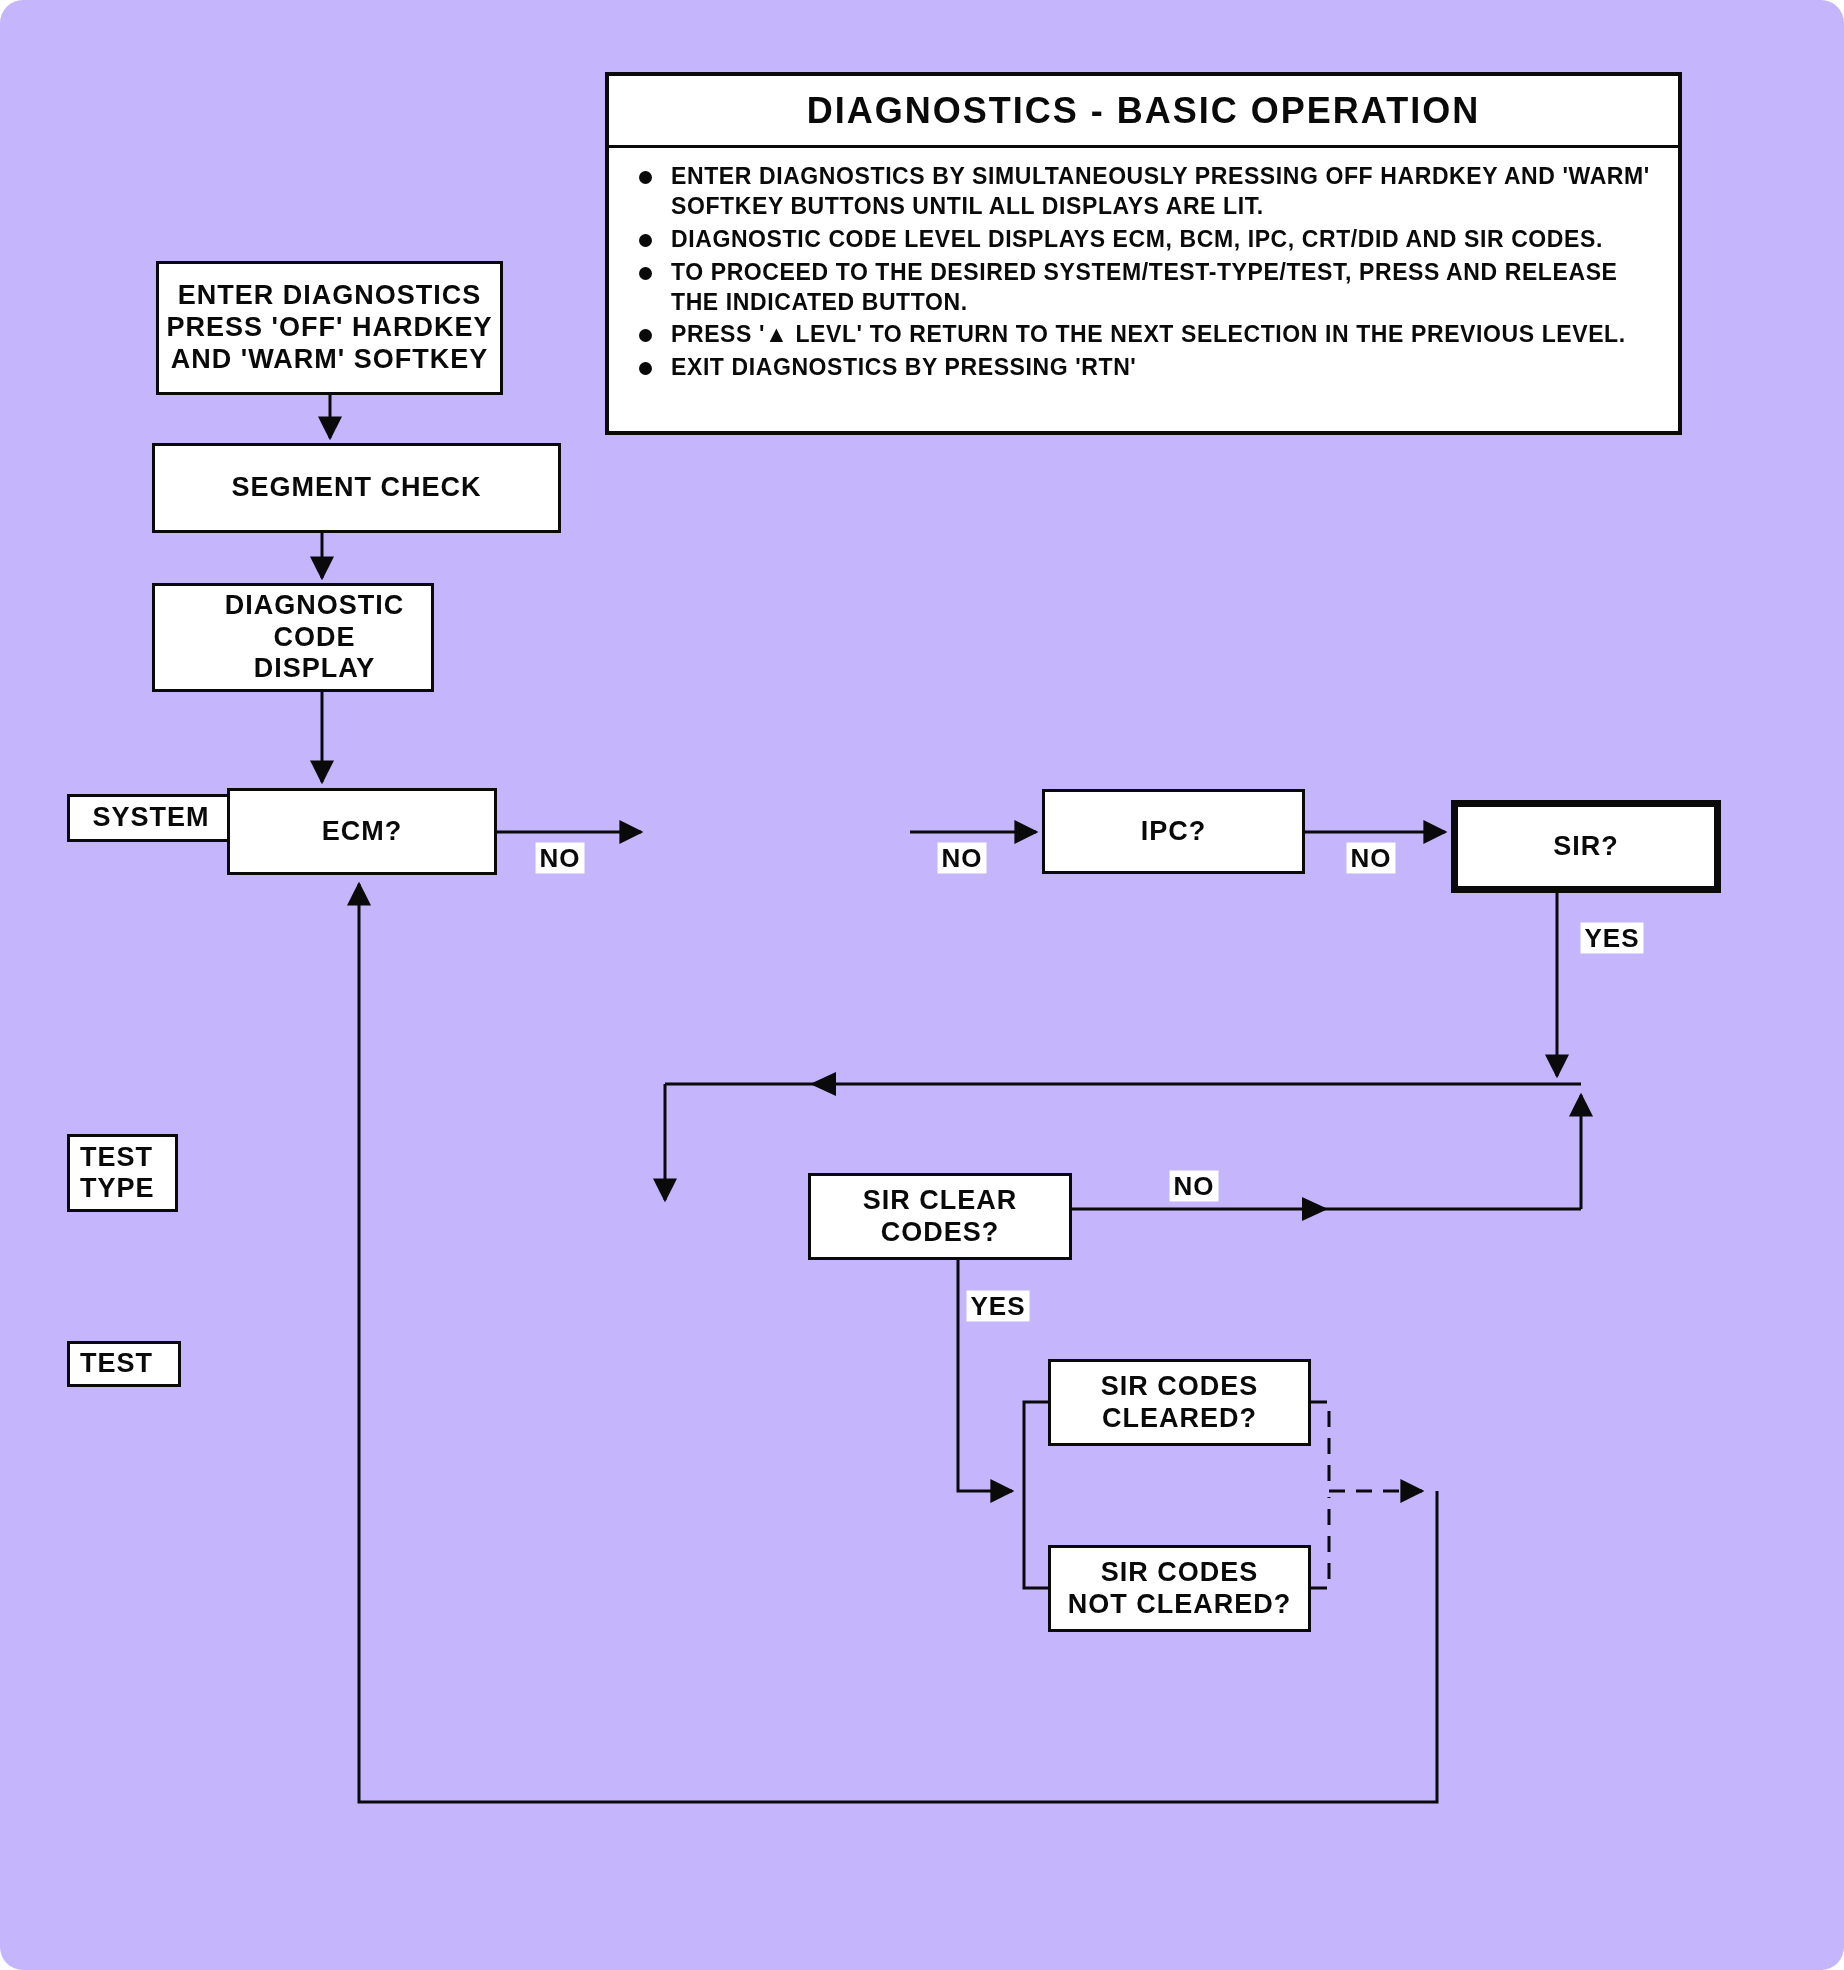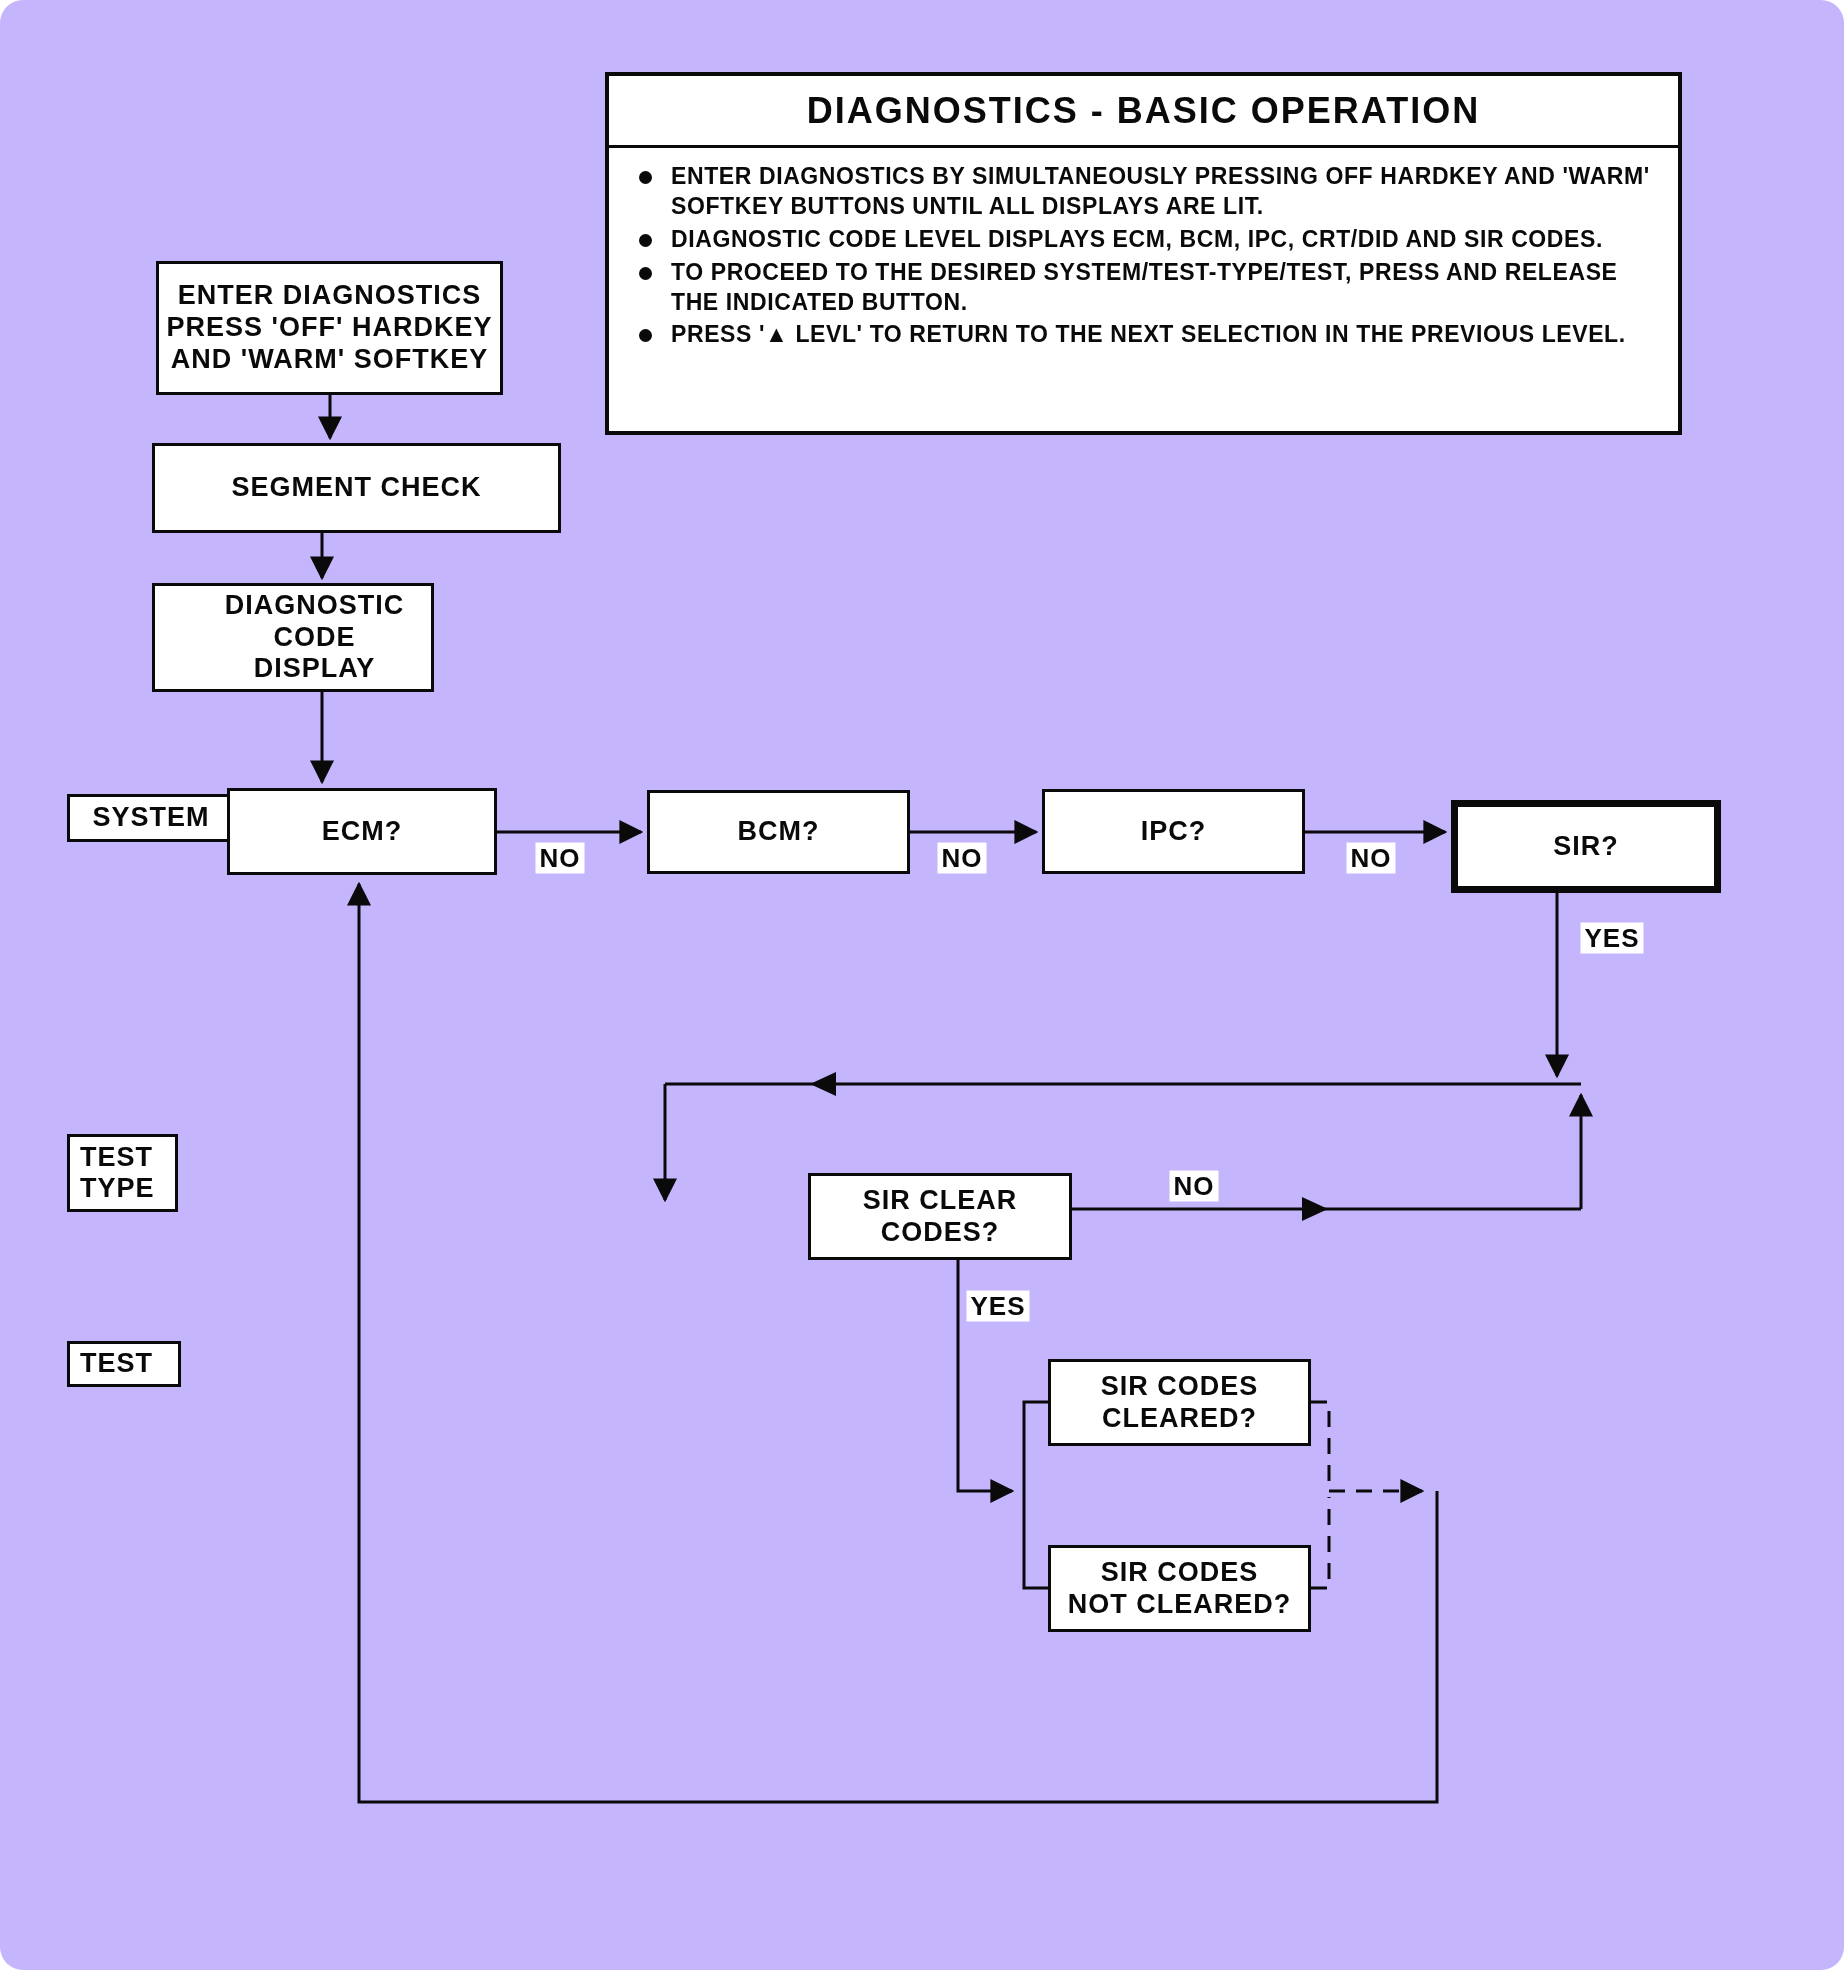--- a/index.html
+++ b/index.html
@@ -83,20 +83,21 @@
     </g>
   </svg>
 
   <div class="info-panel">
     <div class="info-title">DIAGNOSTICS - BASIC OPERATION</div>
     <ul class="info-bullets">
       <li><span class="bullet-dot"></span><span>ENTER DIAGNOSTICS BY SIMULTANEOUSLY PRESSING OFF HARDKEY AND 'WARM' SOFTKEY BUTTONS UNTIL ALL DISPLAYS ARE LIT.</span></li>
       <li><span class="bullet-dot"></span><span>DIAGNOSTIC CODE LEVEL DISPLAYS ECM, BCM, IPC, CRT/DID AND SIR CODES.</span></li>
       <li><span class="bullet-dot"></span><span>TO PROCEED TO THE DESIRED SYSTEM/TEST-TYPE/TEST, PRESS AND RELEASE THE INDICATED BUTTON.</span></li>
       <li><span class="bullet-dot"></span><span>PRESS '▲ LEVL' TO RETURN TO THE NEXT SELECTION IN THE PREVIOUS LEVEL.</span></li>
+      <li><span class="bullet-dot"></span><span>EXIT DIAGNOSTICS BY PRESSING 'RTN'</span></li>
     </ul>
   </div>
 
   <div class="node" style="left:156px; top:261px; width:347px; height:134px;">
     <div>ENTER DIAGNOSTICS</div>
     <div>PRESS 'OFF' HARDKEY</div>
     <div>AND 'WARM' SOFTKEY</div>
   </div>
 
   <div class="node" style="left:152px; top:443px; width:409px; height:90px;">
@@ -119,23 +120,20 @@
   </div>
 
   <div class="side-label left" style="left:42px; top:1341px; width:114px; height:46px;">
     <div>TEST</div>
   </div>
 
   <div class="node" style="left:227px; top:788px; width:270px; height:87px;">
     <div>ECM?</div>
   </div>
 
-  <div class="node" style="left:647px; top:790px; width:263px; height:84px;">
-    <div>BCM?</div>
-  </div>
 
   <div class="node" style="left:1042px; top:789px; width:263px; height:85px;">
     <div>IPC?</div>
   </div>
 
   <div class="node thick" style="left:1451px; top:782px; width:270px; height:93px;">
     <div>SIR?</div>
   </div>
 
   <div class="node" style="left:808px; top:1173px; width:264px; height:87px;">

